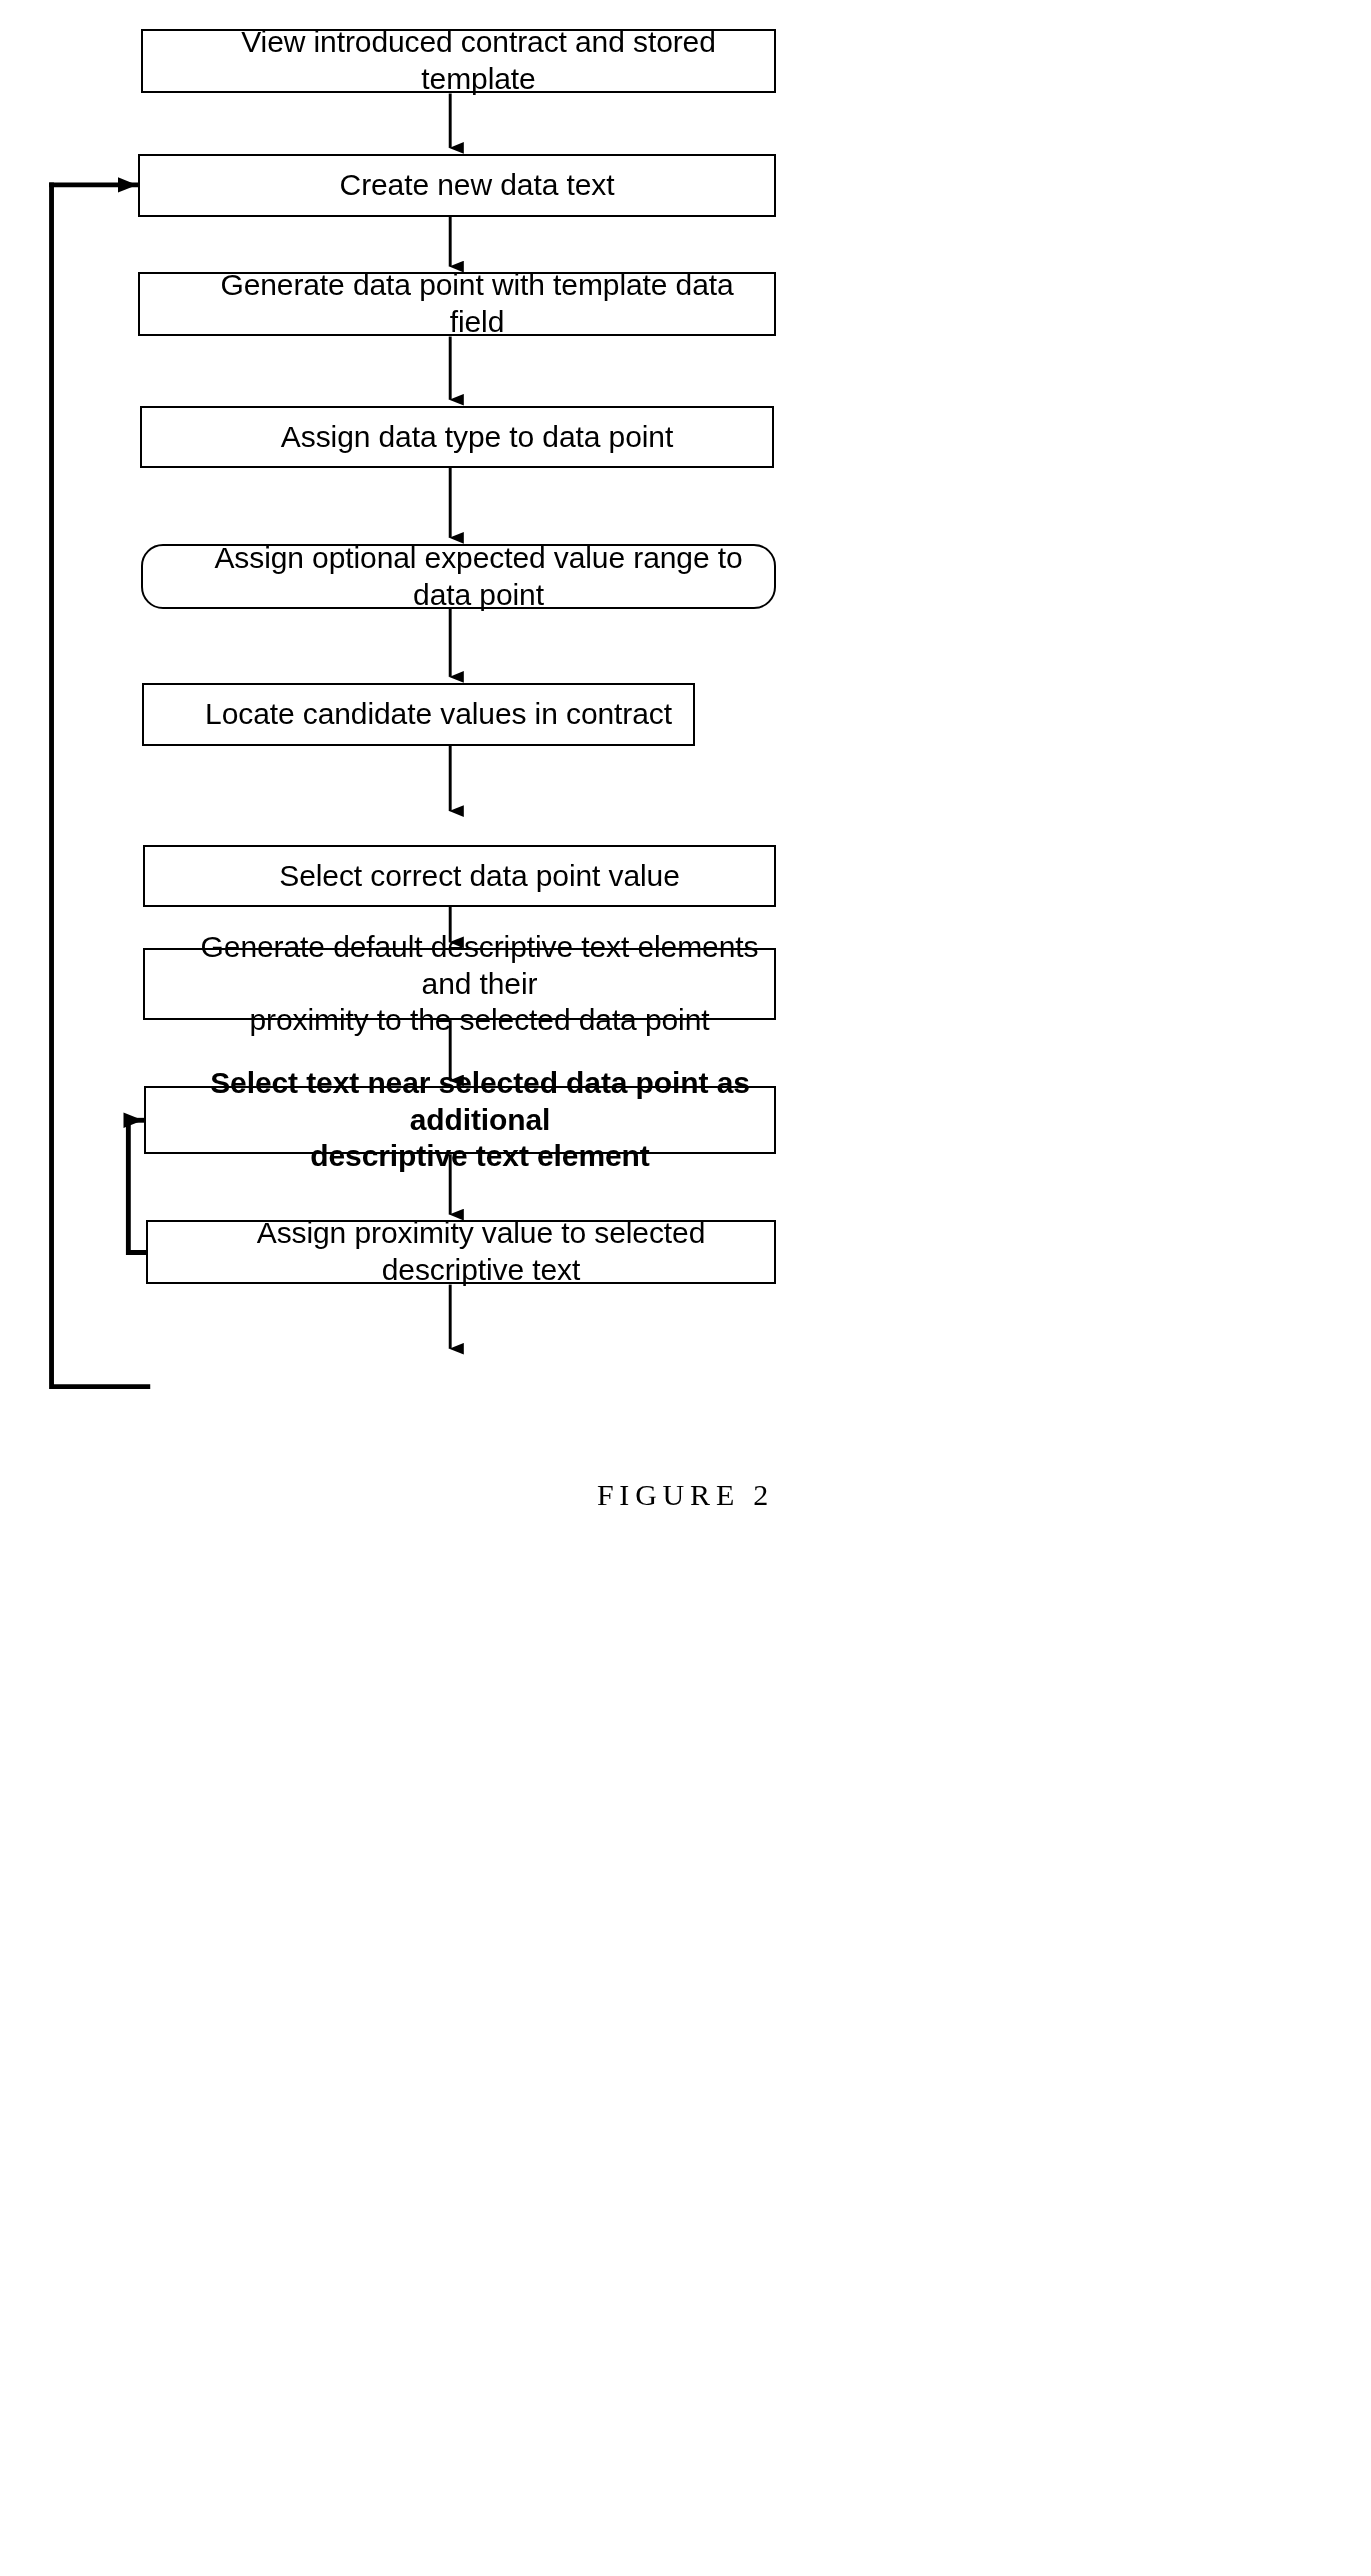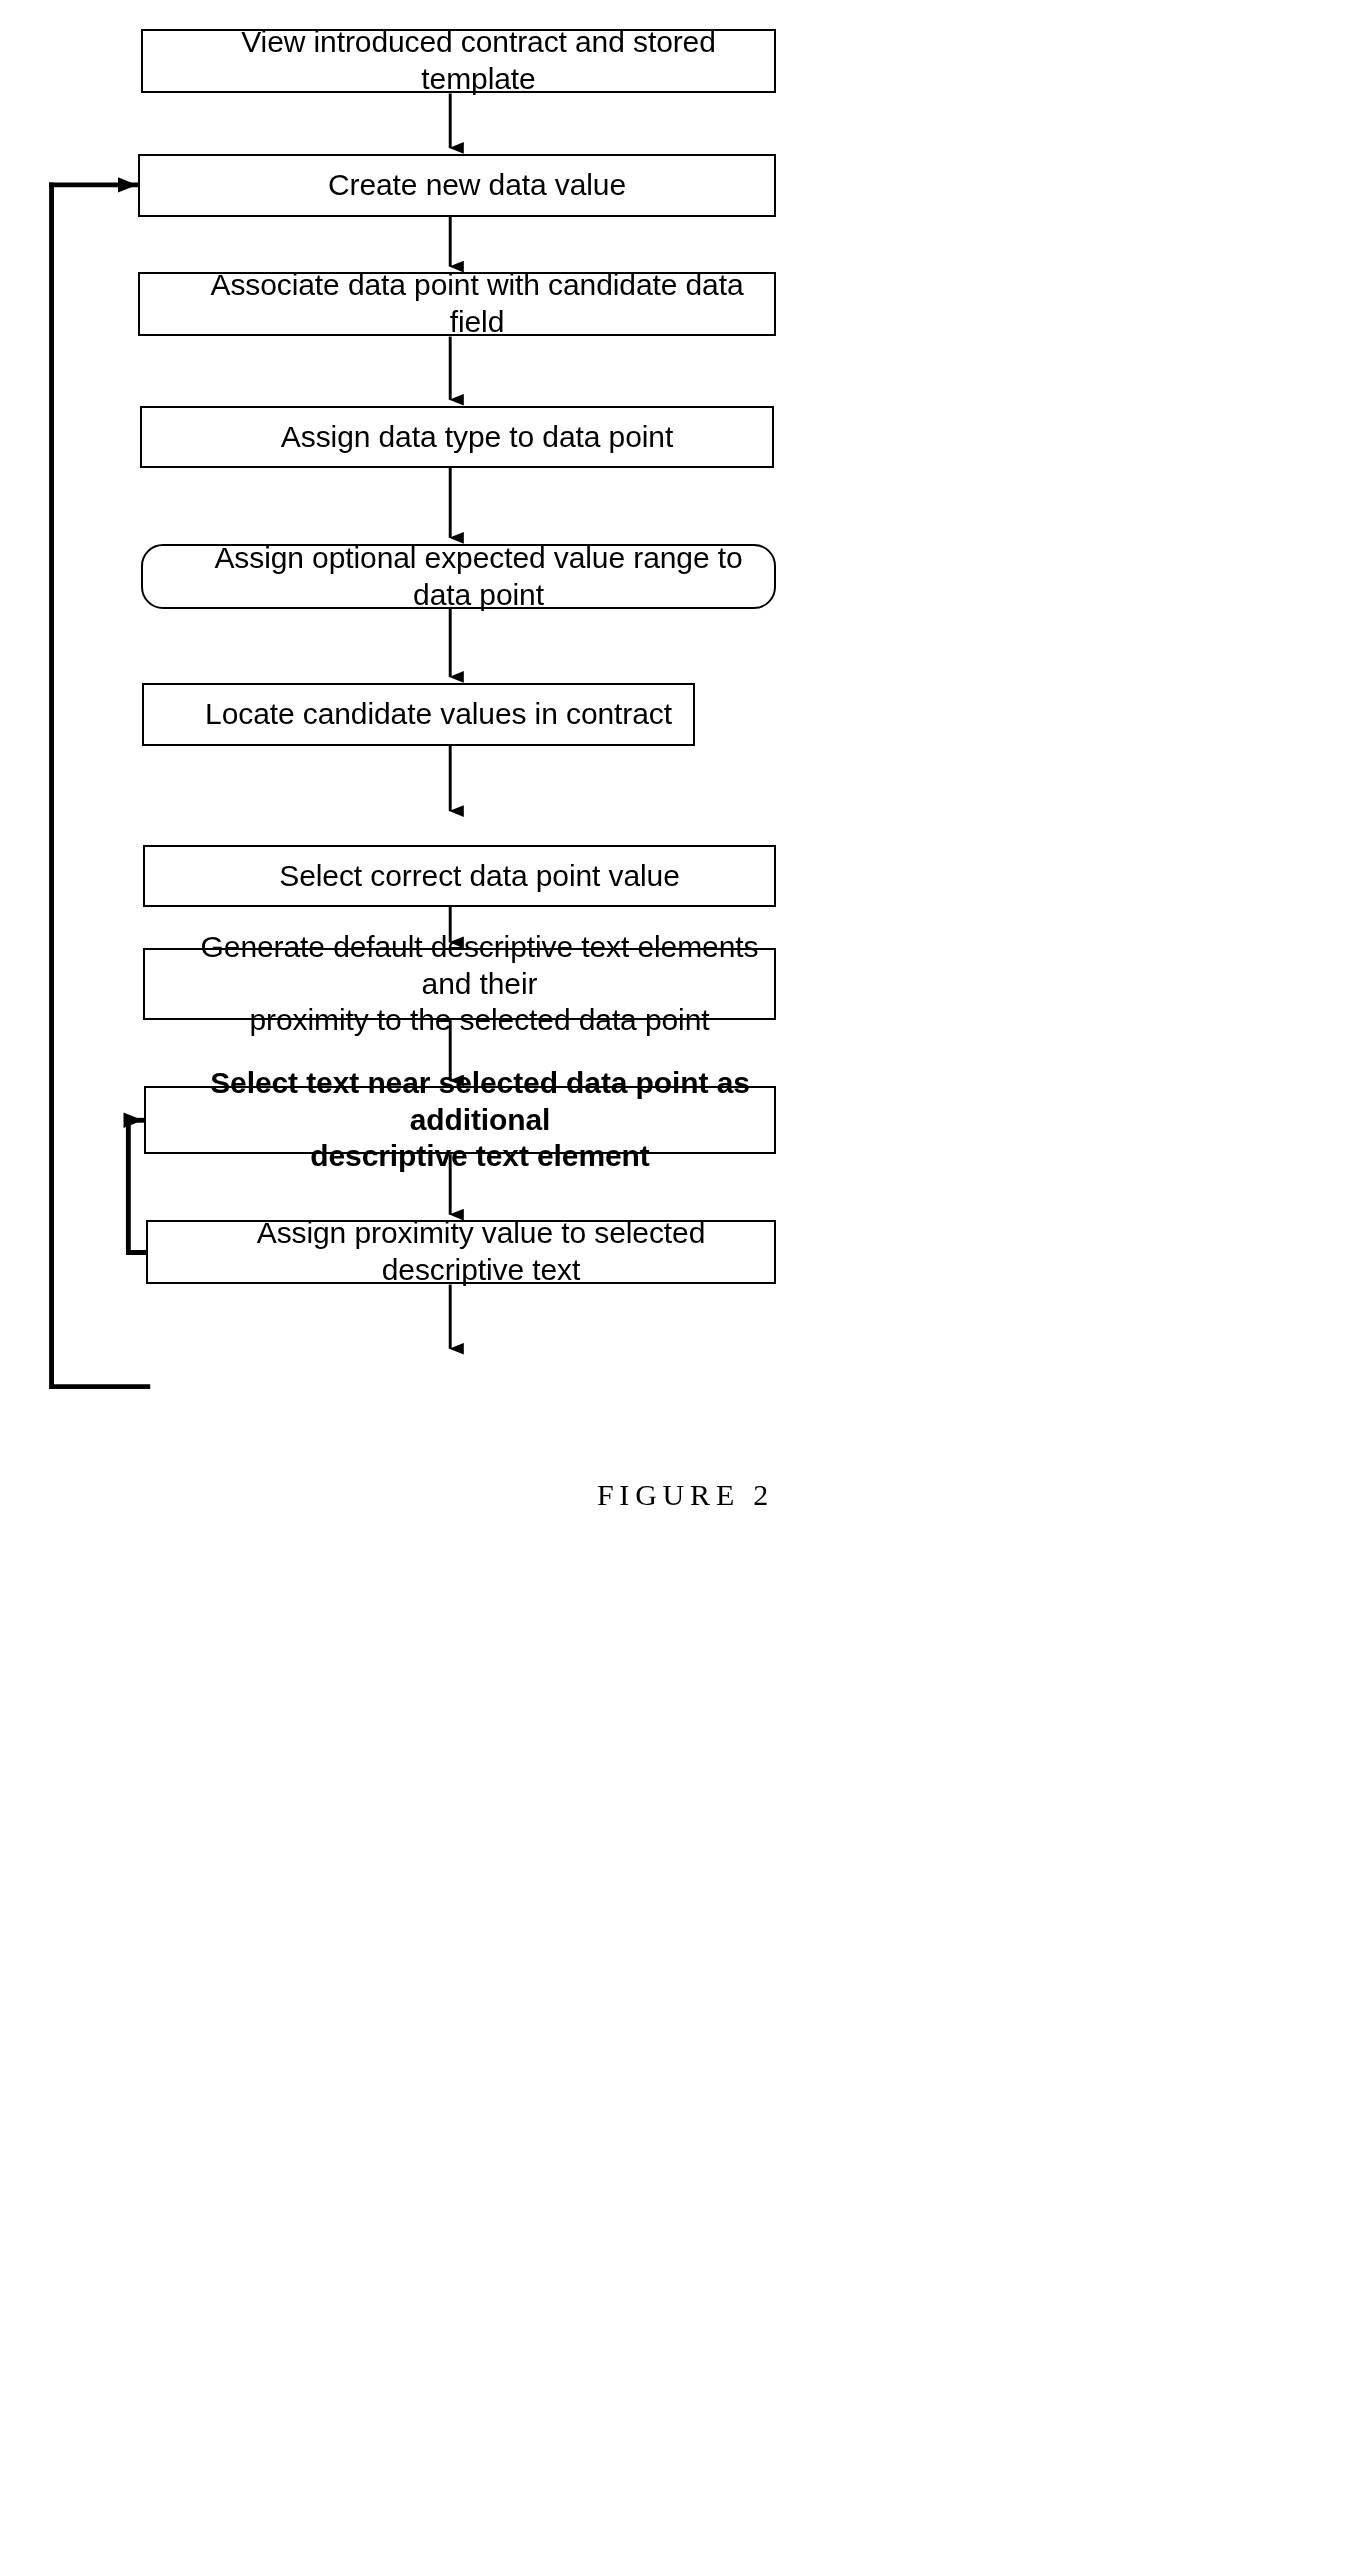--- a/index.html
+++ b/index.html
@@ -96,25 +96,25 @@
       <path d="M152,1426 L53,1426 L53,190"></path>
       <line x1="53" y1="190" x2="140" y2="190" marker-end="url(#arrowRight)"></line>
     </g>
   </svg>
 
   <div class="node-box" style="left:141px; top:29px; width:635px; height:64px;">
     <span class="node-label">View introduced contract and stored template</span>
   </div>
 
   <div class="node-box" style="left:138px; top:154px; width:638px; height:63px;">
-    <span class="node-label">Create new data value</span>
+    <span class="node-label">Create new data text</span>
   </div>
 
   <div class="node-box" style="left:138px; top:272px; width:638px; height:64px;">
-    <span class="node-label">Associate data point with candidate data field</span>
+    <span class="node-label">Generate data point with template data field</span>
   </div>
 
   <div class="node-box" style="left:140px; top:406px; width:634px; height:62px;">
     <span class="node-label">Assign data type to data point</span>
   </div>
 
   <div class="node-box" style="left:141px; top:544px; width:635px; height:65px;border-radius:22px;">
     <span class="node-label">Assign optional expected value range to data point</span>
   </div>
 

